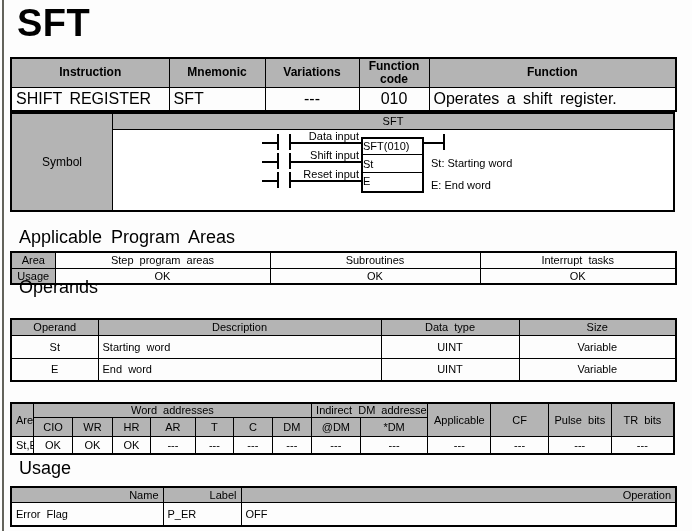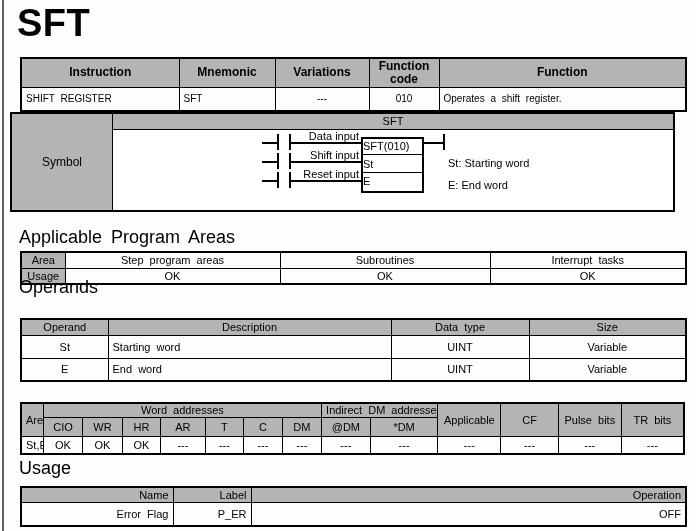--- a/index.html
+++ b/index.html
@@ -11,72 +11,72 @@
     overflow:hidden;
   }
   .left-edge { position:absolute; left:2px; top:0; width:2px; height:531px; background:#63635b; }
 
   .title { position:absolute; left:17px; top:2px; font-size:38px; font-weight:bold; letter-spacing:0.5px; }
 
   h2.sect { position:absolute; left:19px; font-size:18px; font-weight:normal; word-spacing:4px; white-space:nowrap; }
   h2.sect-small { position:absolute; left:12px; font-size:16px; font-weight:bold; word-spacing:3px; white-space:nowrap; }
   .bullet { font-size:13px; vertical-align:1px; }
 
-  table.tbl { position:absolute; left:20px; width:665px; border-collapse:collapse; table-layout:fixed;
+  table.tbl { position:absolute; left:10px; width:665px; border-collapse:collapse; table-layout:fixed;
               border:2px solid #000; font-size:11px; }
   table.tbl td, table.tbl th { border:1px solid #000; padding:0 4px; overflow:hidden; word-spacing:3px; }
   .g { background:var(--gray, #b4b4b4); }
   .ac { text-align:center; }
   .al { text-align:left; }
   th { font-weight:normal; }
 
   
   .t1 { top:57px; }
   .t1 th { height:29px; font-weight:bold; font-size:12px; line-height:13px; text-align:center; white-space:normal; }
-  .t1 td { height:24px; font-size:10px; white-space:nowrap; }
+  .t1 td { height:24px; font-size:16px; white-space:nowrap; }
 
   
   .symbol-table { position:absolute; left:10px; top:112px; width:665px; height:100px;
                   border:2px solid #000; display:flex; font-size:12px; }
   .symbol-left { width:101px; background:var(--gray, #b4b4b4); border-right:1px solid #000;
                  display:flex; align-items:center; justify-content:center; }
   .symbol-right { flex:1; display:flex; flex-direction:column; }
   .sft-bar { height:16px; background:var(--gray, #b4b4b4); border-bottom:1px solid #000;
              text-align:center; font-size:11px; line-height:15px; }
   .diagram { position:relative; flex:1; background:#fff; }
   .wire { position:absolute; height:2px; background:#000; }
   .cbar { position:absolute; width:2px; height:16px; background:#000; }
   .in-label { position:absolute; width:64px; text-align:right; font-size:11px; line-height:12px; white-space:nowrap; }
   .fbox { position:absolute; left:248px; top:7px; width:63px; height:56px; border:2px solid #000; background:#fff; }
   .fbox div { text-align:left; font-size:11px; }
   .fbox .r1 { height:16px; line-height:15px; border-bottom:1px solid #000; }
   .fbox .r2 { height:18px; line-height:18px; border-bottom:1px solid #000; }
   .fbox .r3 { height:17px; line-height:17px; }
-  .legend { position:absolute; font-size:11px; white-space:nowrap;margin-left:17px; }
+  .legend { position:absolute; font-size:11px; white-space:nowrap; }
 
   
   .t2 { top:251px; }
   .t2 td { height:16px; text-align:center; white-space:nowrap; }
 
   
   .t3 { top:318px; }
   .t3 .hrow td { height:16px; text-align:center; }
   .t3 .drow td { height:23px; }
 
   
   .t4 { top:402px; font-size:11px; }
   .t4 td { text-align:center; white-space:nowrap; padding:0 2px; }
   .t4 .r1 td { height:14px; }
   .t4 .r2 td { height:19px; }
   .t4 .r3 td { height:18px; }
 
   
   .t5 { top:486px; }
   .t5 .hrow td { height:15px; text-align:right; }
-  .t5 .drow td { height:24px; white-space:nowrap;text-align:right; }
+  .t5 .drow td { height:24px; white-space:nowrap; }
 </style>
 </head>
 <body>
 
 <div class="page">
   <div class="left-edge"></div>
 
   <h1 class="title">SFT</h1>
 
   <table class="tbl t1">

